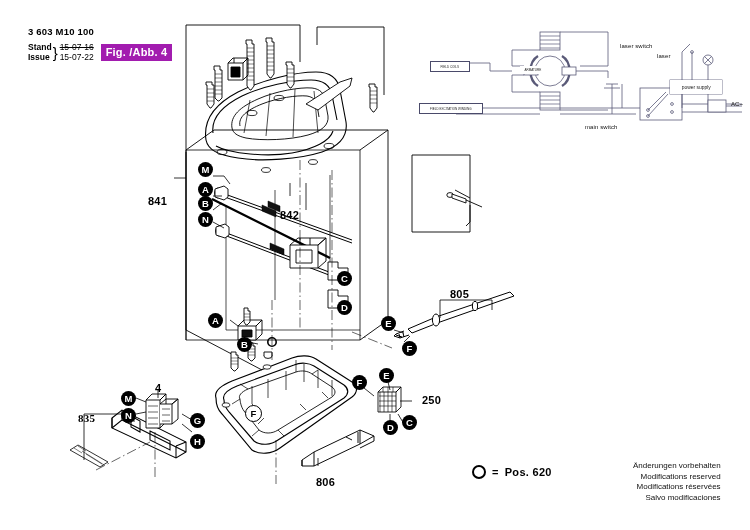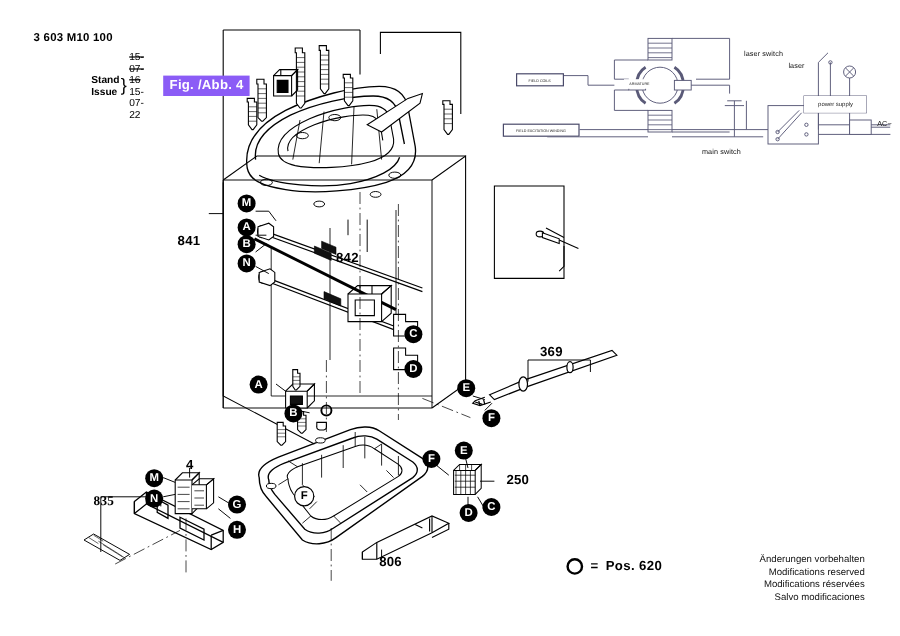--- a/index.html
+++ b/index.html
@@ -4,25 +4,25 @@
 <style>
   html,body{margin:0;padding:0;background:#ffffff;}
   body{width:750px;height:530px;position:relative;overflow:hidden;
        font-family:"Liberation Sans",sans-serif;color:#000;}
   #sheet{position:absolute;left:0;top:0;width:750px;height:522px;}
   .abs{position:absolute;}
   
   #header{left:28px;top:26px;width:180px;}
   #partno{font-size:9.5px;font-weight:bold;letter-spacing:.2px;}
   #revwrap{margin-top:6px;display:flex;align-items:center;}
-  #revlabels{font-size:8.5px;font-weight:bold;line-height:9.5px;margin-left:48px;}
+  #revlabels{font-size:8.5px;font-weight:bold;line-height:9.5px;}
   #brace{font-size:15px;line-height:9px;margin:0 2px 0 1px;font-weight:normal;}
   #revdates{font-size:8.5px;font-weight:normal;line-height:9.5px;}
   .struck{text-decoration:line-through;}
-  #figbox{margin-left:7px;background:#8b5cf6;color:#fff;font-size:11px;font-weight:bold;
+  #figbox{margin-left:7px;background:#a21caf;color:#fff;font-size:11px;font-weight:bold;
           padding:2px 5px 3px 5px;letter-spacing:.2px;white-space:nowrap;}
   
   .cal{width:15px;height:15px;border-radius:50%;background:#000;color:#fff;
        font-size:9.5px;font-weight:bold;display:flex;align-items:center;
        justify-content:center;line-height:1;}
   .cal.light{background:#fff;color:#000;border:1.4px solid #000;}
   
   .pnum{font-size:11px;font-weight:bold;letter-spacing:.2px;}
   
   #legend{left:472px;top:465px;display:flex;align-items:center;font-size:11px;
@@ -530,23 +530,23 @@
       <div id="revdates">
         <div class="struck">15-07-16</div>
         <div>15-07-22</div>
       </div>
       <div id="figbox">Fig. /Abb. 4</div>
     </div>
   </div>
 
   <div class="abs pnum" style="left:148px;top:171px;margin-top:24px;">841</div>
   <div class="abs pnum" style="left:280px;top:174px;margin-top:35px;">842</div>
-  <div class="abs pnum" style="left:450px;top:288px;">369</div>
+  <div class="abs pnum" style="left:450px;top:288px;">805</div>
   <div class="abs pnum" style="left:78px;top:412px;font-family:Liberation Serif, serif;">835</div>
-  <div class="abs pnum" style="left:316px;top:463px;">806</div>
+  <div class="abs pnum" style="left:316px;top:476px;">806</div>
   <div class="abs pnum" style="left:422px;top:394px;">250</div>
   <div class="abs pnum" style="left:155px;top:382px;">4</div>
 
   <div class="abs cal" style="left:198px;top:162px;">M</div>
   <div class="abs cal" style="left:198px;top:182px;">A</div>
   <div class="abs cal" style="left:198px;top:196px;">B</div>
   <div class="abs cal" style="left:198px;top:212px;">N</div>
   <div class="abs cal" style="left:337px;top:271px;">C</div>
   <div class="abs cal" style="left:337px;top:300px;">D</div>
   <div class="abs cal" style="left:208px;top:313px;">A</div>

